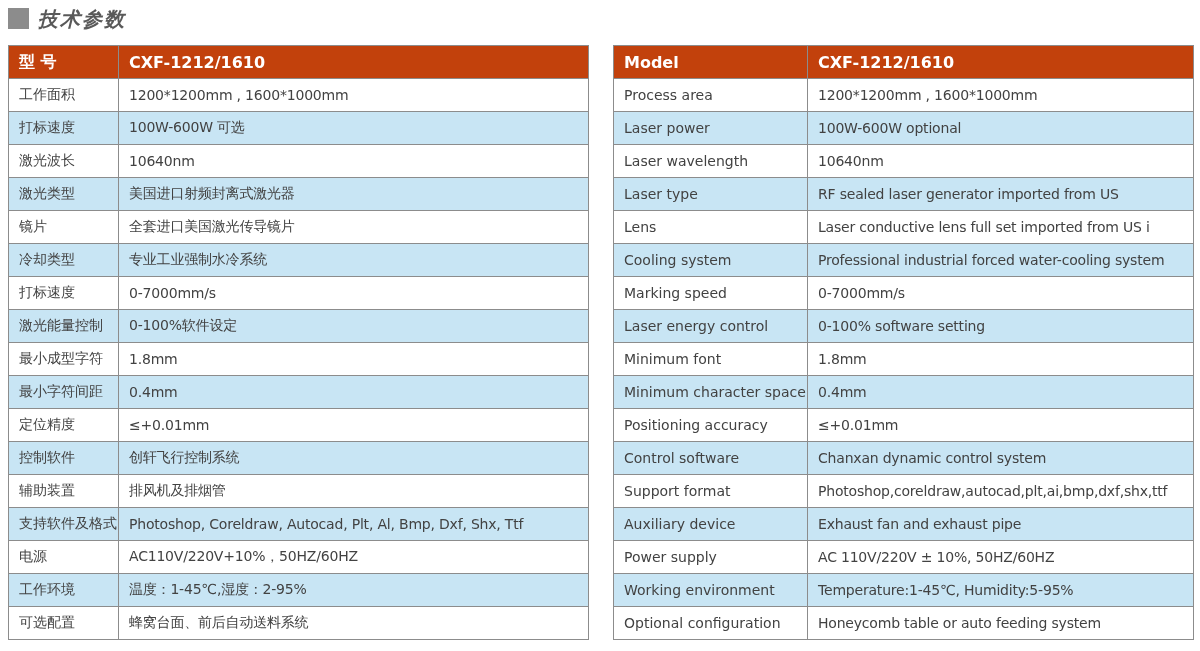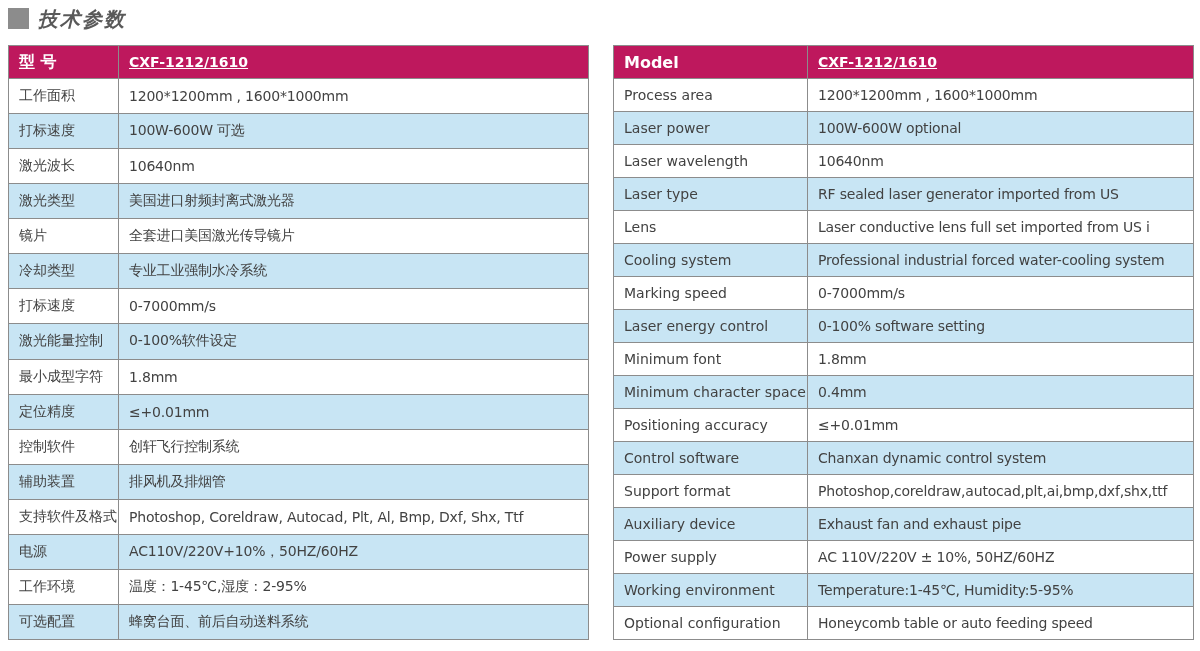--- a/index.html
+++ b/index.html
@@ -52,27 +52,27 @@
   table.spec th, table.spec td {
     border: 1px solid #8c8c8c;
     height: 32px;
     padding: 0 4px 0 10px;
     text-align: left;
     vertical-align: middle;
     white-space: nowrap;
     overflow: hidden;
   }
   table.spec thead th {
-    background: #be185d;
+    background: #c2410c;
     color: #ffffff;
     font-weight: bold;
     font-size: 16px;
     border-color: #8c8c8c;
   }
-  table.spec thead th.val { font-size: 14px; text-decoration: underline; }
+  table.spec thead th.val { font-size: 16px; }
   table.spec td { color: #424242; font-size: 14px; }
   table.spec td.val { font-size: 14px; letter-spacing: -0.2px; }
   table.spec tbody tr:nth-child(even) td { background: #c8e5f4; }
   table.spec tbody tr:nth-child(odd) td { background: #ffffff; }
 
   
   #table-cn col.c-label { width: 110px; }
   #table-cn col.c-value { width: 470px; }
   #table-en col.c-label { width: 194px; }
   #table-en col.c-value { width: 386px; }
@@ -130,20 +130,24 @@
           </tr>
           <tr>
             <td class="lbl">激光能量控制</td>
             <td class="val">0-100%软件设定</td>
           </tr>
           <tr>
             <td class="lbl">最小成型字符</td>
             <td class="val">1.8mm</td>
           </tr>
           <tr>
+            <td class="lbl">最小字符间距</td>
+            <td class="val">0.4mm</td>
+          </tr>
+          <tr>
             <td class="lbl">定位精度</td>
             <td class="val">≤+0.01mm</td>
           </tr>
           <tr>
             <td class="lbl">控制软件</td>
             <td class="val">创轩飞行控制系统</td>
           </tr>
           <tr>
             <td class="lbl">辅助装置</td>
             <td class="val">排风机及排烟管</td>
@@ -238,19 +242,19 @@
           <tr>
             <td class="lbl">Power supply</td>
             <td class="val">AC 110V/220V ± 10%, 50HZ/60HZ</td>
           </tr>
           <tr>
             <td class="lbl">Working environment</td>
             <td class="val">Temperature:1-45℃, Humidity:5-95%</td>
           </tr>
           <tr>
             <td class="lbl">Optional configuration</td>
-            <td class="val">Honeycomb table or auto feeding speed</td>
+            <td class="val">Honeycomb table or auto feeding system</td>
           </tr>
         </tbody>
     </table>
   </div>
 
 </div>
 
 </body></html>

